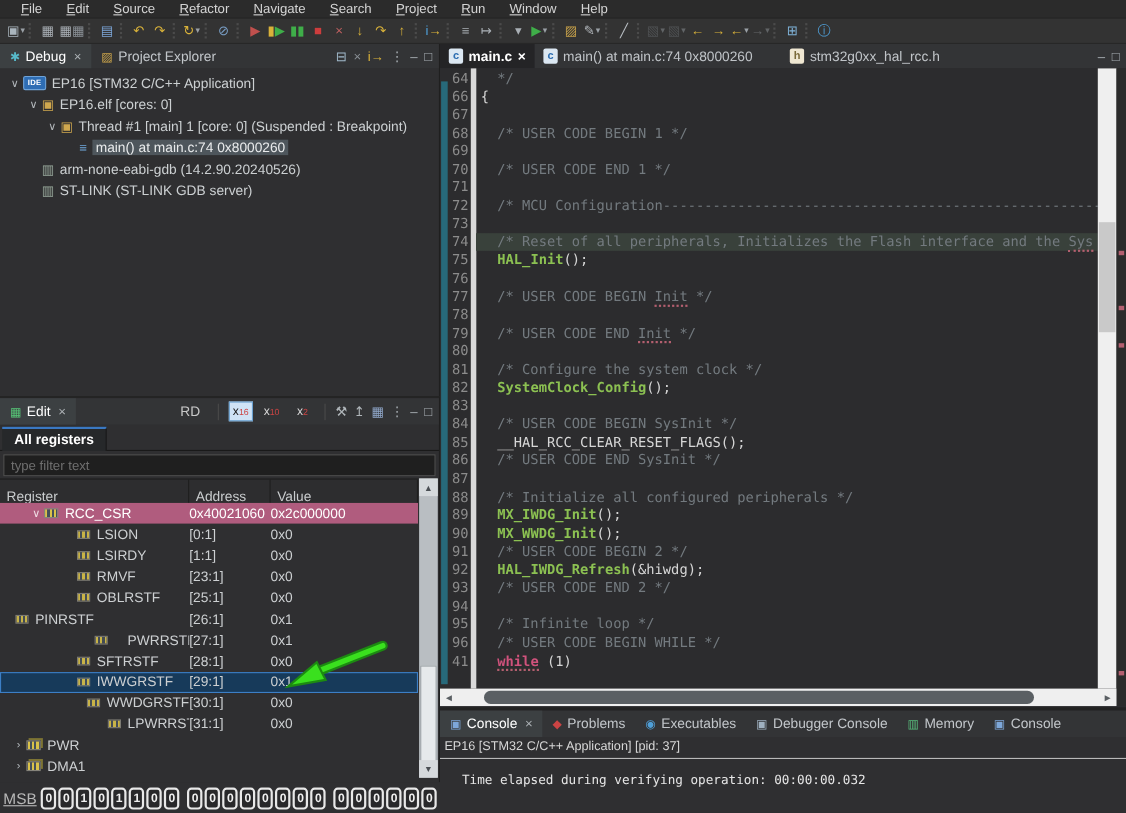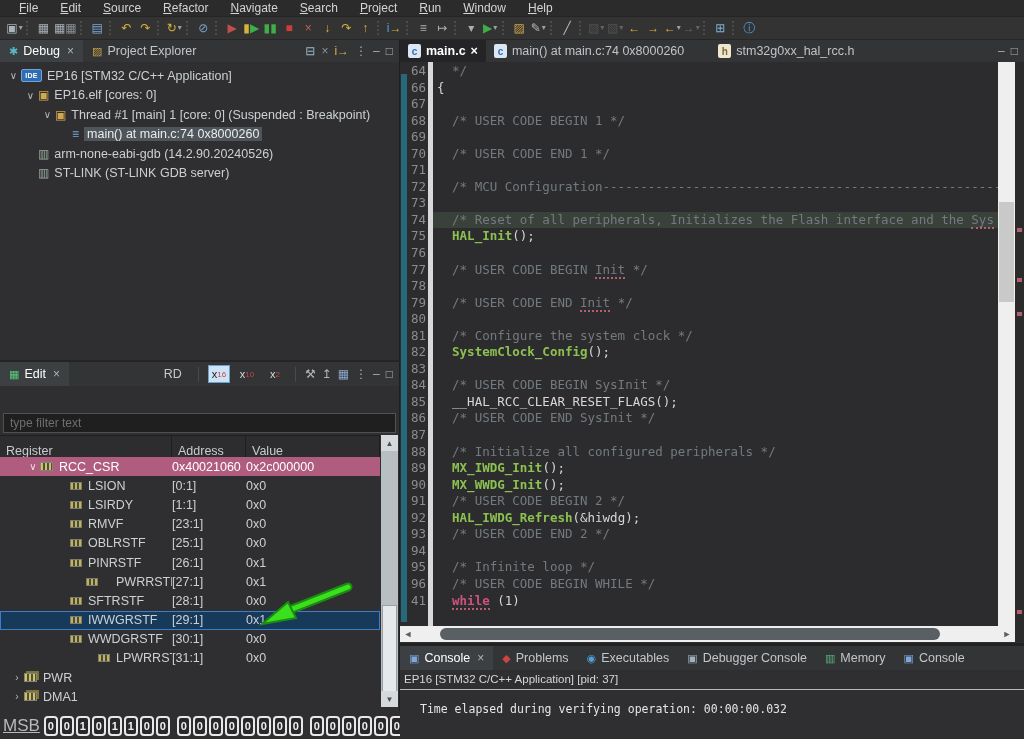--- a/index.html
+++ b/index.html
@@ -76,21 +76,21 @@
   .chip.g { box-shadow:2px -2px 0 #7d7434; }
   .srow.sel-pink { background:#b05c7e; color:#fff; }
   .srow.sel-pink .chev { color:#f0dde5; }
   .srow.sel-blue { background:#173a5a; outline:1px solid #3c7fc6; outline-offset:-1px; }
   .sfr-scroll { position:absolute; left:381px; top:73px; width:17px; height:272px; background:#b9bec2;}
   .sfr-scroll .btn { position:absolute; left:0; width:17px; height:16px; background:#d5d9dc;
     color:#4a4f54; font-size:8px; display:flex; align-items:center; justify-content:center;}
   .sfr-scroll .thumb { position:absolute; left:1px; width:15px; background:#e6e9eb; border:1px solid #9aa0a4;}
   .msb-row { position:absolute; left:0; top:349px; width:400px; height:30px;
     display:flex; align-items:center; padding-left:3px; overflow:hidden; background:#2f2f31;}
-  .msb-label { font-size:17px; color:#b8b8b8; margin-right:4px; flex:none;text-decoration:underline;}
+  .msb-label { font-size:14px; color:#b8b8b8; margin-right:4px; flex:none;text-decoration:underline;}
   .bitgroup { display:flex; margin-right:5px; flex:none;}
   .bit { width:14px; height:20px; border:2px solid #e8e8e8; border-radius:4px; margin-right:2px;
     display:flex; align-items:center; justify-content:center; font-size:11px; font-weight:bold;
     color:#f0f0f0; background:#28282a; flex:none; cursor:default;}
   
   .ed-tabs { left:400px; top:40px; width:624px; height:22px; }
   .etab { display:flex; align-items:center; gap:5px; padding:0 8px; height:100%;
     font-size:12.5px; color:#c0c4c8; white-space:nowrap; cursor:default;}
   .etab.active { background:#242426; color:#fff; font-weight:bold;}
   .etab.gap { margin-left:18px; }
@@ -349,20 +349,23 @@
           </span>
           <span class="vbar"></span>
           <span class="ticon" style="color: rgb(176, 182, 186);">⚒</span>
           <span class="ticon" style="color: rgb(176, 182, 186);">↥</span>
           <span class="ticon" style="color: rgb(143, 166, 200);">▦</span>
           <span class="ticon" style="color: rgb(169, 175, 181);">⋮</span>
           <span class="ticon" style="color: rgb(169, 175, 181);">–</span>
           <span class="ticon" style="color: rgb(169, 175, 181);">□</span>
         </div>
       </div>
+    <div class="sfr-subtabs">
+      <div class="subtab">All registers</div>
+    </div>
     <input class="sfr-filter" placeholder="type filter text" style="">
     <div class="sfr-header" id="sfr-header">
         <div>Register</div>
         <div>Address</div>
         <div>Value</div>
       </div>
     <div class="sfr-rows" id="sfr-rows">
         <div class="srow sel-pink">
           <div class="namecell" style="padding-left: 26px;">
             <span class="chev">∨</span>
@@ -402,21 +405,21 @@
         <div class="srow">
           <div class="namecell" style="padding-left: 56px;">
             <span class="chev"></span>
             <span class="chip f"></span>
             <span>OBLRSTF</span>
           </div>
           <div>[25:1]</div>
           <div>0x0</div>
         </div>
         <div class="srow">
-          <div class="namecell" style="padding-left: 56px;">
+          <div class="namecell" style="">
             <span class="chev"></span>
             <span class="chip f"></span>
             <span>PINRSTF</span>
           </div>
           <div>[26:1]</div>
           <div>0x1</div>
         </div>
         <div class="srow">
           <div class="namecell" style="padding-left: 60px; gap: 12px;">
             <span class="chev"></span>
@@ -438,21 +441,21 @@
         <div class="srow sel-blue">
           <div class="namecell" style="padding-left: 56px;">
             <span class="chev"></span>
             <span class="chip f"></span>
             <span>IWWGRSTF</span>
           </div>
           <div>[29:1]</div>
           <div>0x1</div>
         </div>
         <div class="srow">
-          <div class="namecell" style="padding-left: 56px;">
+          <div class="namecell" style="padding-left: 56px; justify-content: flex-end;">
             <span class="chev"></span>
             <span class="chip f"></span>
             <span>WWDGRSTF</span>
           </div>
           <div>[30:1]</div>
           <div>0x0</div>
         </div>
         <div class="srow">
           <div class="namecell" style="padding-left: 84px;">
             <span class="chev"></span>

